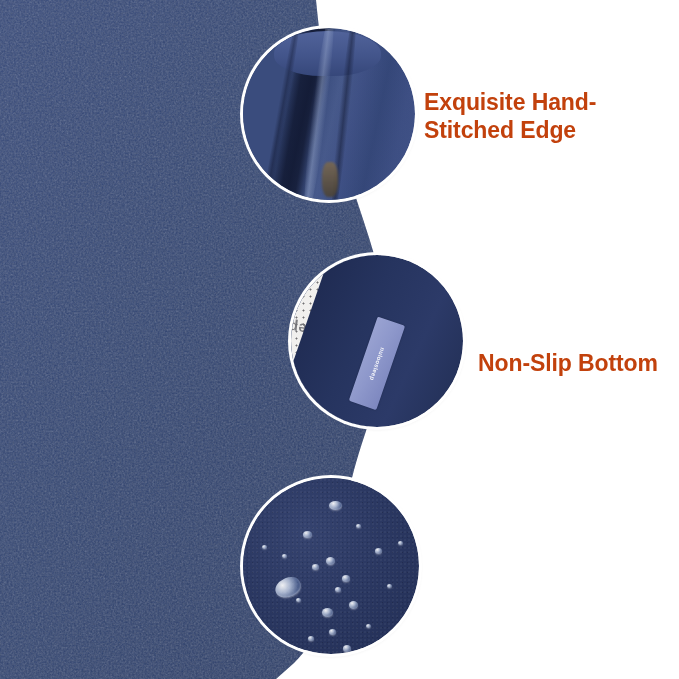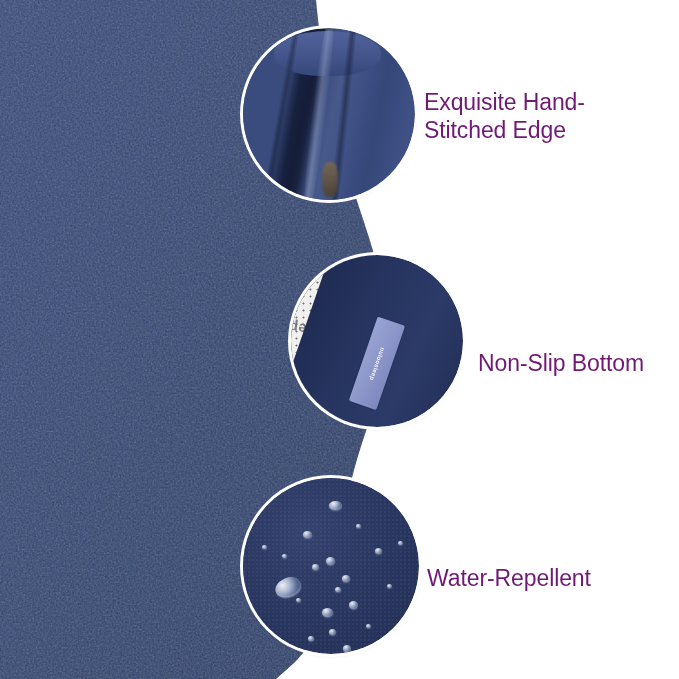--- a/index.html
+++ b/index.html
@@ -164,24 +164,24 @@
     position: absolute;
     border-radius: 50%;
     background:
       radial-gradient(circle at 34% 28%, rgba(255,255,255,0.92) 0%, rgba(214,226,246,0.72) 35%, rgba(120,146,196,0.42) 70%, rgba(70,96,156,0.30) 100%);
     box-shadow: 0 1px 1.5px rgba(255,255,255,0.28), inset 0 -1px 2px rgba(255,255,255,0.35);
   }
 
   
   .feature-label {
     position: absolute;
-    color: #701a75;
+    color: #c2410c;
     font-family: "Liberation Sans", sans-serif;
     font-size: 23px;
-    font-weight: normal;
+    font-weight: bold;
     line-height: 28px;
     letter-spacing: -0.1px;
     white-space: pre-line;
   }
   #label-stitch { left: 424px; top: 88px;  width: 240px; }
   #label-grip   { left: 478px; top: 349px; width: 200px; }
   #label-water  { left: 427px; top: 564px; width: 220px; }
 </style>
 </head>
 <body>
@@ -273,15 +273,14 @@
           <div class="droplet" style="left: 88%; top: 36%; width: 5px; height: 4px;"></div>
           <div class="droplet" style="left: 70%; top: 83%; width: 5px; height: 4px;"></div>
           <div class="droplet" style="left: 11%; top: 38%; width: 5px; height: 4px;"></div>
           <div class="droplet" style="left: 30%; top: 68%; width: 5px; height: 4px;"></div>
           <div class="droplet" style="left: 37%; top: 90%; width: 6px; height: 5px;"></div>
           <div class="droplet" style="left: 64%; top: 26%; width: 5px; height: 4px;"></div>
         </div>
     </div>
   </div>
 
-  <div class="feature-label" id="label-water">Water-Repellent</div>
 
 </div>
 
 </body></html>

